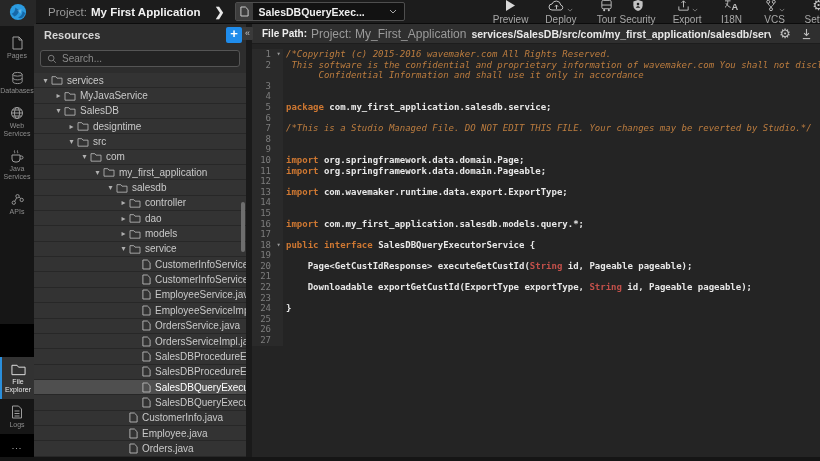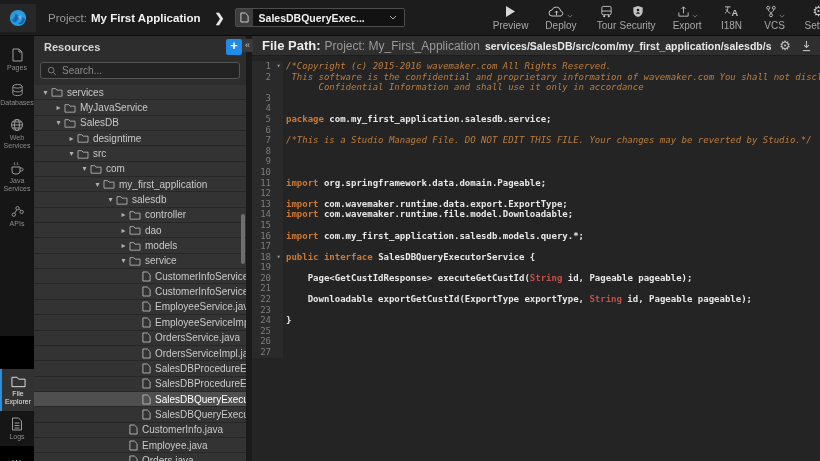--- a/index.html
+++ b/index.html
@@ -1,20 +1,20 @@
 <!DOCTYPE html>
 <html><head>
 <meta charset="utf-8">
 <style>
   * { margin:0; padding:0; box-sizing:border-box; }
   html,body { width:820px; height:461px; overflow:hidden; background:#151515;
               font-family:"Liberation Sans", sans-serif; }
 
   
-  .topbar { height:36px; background:#1c1c1c; display:flex; align-items:center;
+  .topbar { height:24px; background:#1c1c1c; display:flex; align-items:center;
             border-bottom:1px solid #0c0c0c; position:relative; }
   .logo-box { width:36px; height:28px; background:#272727; display:flex;
               align-items:center; justify-content:center; flex:0 0 36px; }
   .crumb { margin-left:12px; font-size:11.5px; color:#9a9a9a; white-space:nowrap; }
   .crumb b { color:#f2f2f2; font-weight:bold; margin-left:4px; }
   .crumb-chev { color:#e8e8e8; font-size:12px; margin:0 10px 0 14px; font-weight:bold; }
   .file-select { height:19px; background:#121212; border:1px solid #4e4e4e; border-radius:2px;
                  display:flex; align-items:center; padding:0 7px 0 0; cursor:pointer; }
   .file-select .ficon { width:17px; height:17px; background:#3d3d3d; display:flex;
                         align-items:center; justify-content:center; margin-right:6px; }
@@ -73,21 +73,21 @@
   
   .strip { width:6px; background:#1a1a1a; flex:0 0 6px; position:relative; }
   .collapse-btn { position:absolute; top:3px; left:-4px; width:11px; height:13px; background:#3a3a3a;
                   color:#c4c4c4; font-size:9px; line-height:12px; text-align:center;
                   border-radius:1px; cursor:pointer; z-index:5; }
 
   
   .editor-col { flex:1; display:flex; flex-direction:column; min-width:0; }
   .filepath { height:20px; background:#2f2f2f; display:flex; align-items:center;
               padding:0 8px 0 10px; border-bottom:1px solid #1d1d1d; }
-  .fp-label { color:#ededed; font-size:13px; font-weight:bold; white-space:nowrap; }
+  .fp-label { color:#ededed; font-size:10px; font-weight:bold; white-space:nowrap; }
   .fp-project { color:#9a9a9a; font-size:12px; margin-left:4px; white-space:nowrap; }
   .fp-path { color:#e8e8e8; font-size:10.5px; font-weight:bold; margin-left:5px;
              white-space:nowrap; overflow:hidden; flex:1; }
   .fp-actions { display:flex; align-items:center; gap:10px; margin-left:8px; }
   .fp-actions .gear-glyph { font-size:13px; cursor:pointer; }
 
   .code-area { flex:1; background:#242424; font-family:"DejaVu Sans Mono", monospace;
                font-size:9px; line-height:10.6px; padding-top:5px; overflow:hidden; }
   .code-row { display:flex; height:10.6px; }
   .gut { width:22px; flex:0 0 22px; text-align:right; color:#7d7d7d; background:#2a2a2a;
@@ -613,40 +613,40 @@
           <span class="code-text"></span>
         </div>
         <div class="code-row">
           <span class="gut">9</span>
           <span class="fold"></span>
           <span class="code-text"></span>
         </div>
         <div class="code-row">
           <span class="gut">10</span>
           <span class="fold"></span>
+          <span class="code-text"><span class="tk-k">import </span><span class="tk-p">org.springframework.data.domain.Page;</span></span>
         </div>
         <div class="code-row">
           <span class="gut">11</span>
           <span class="fold"></span>
           <span class="code-text"><span class="tk-k">import </span><span class="tk-p">org.springframework.data.domain.Pageable;</span></span>
         </div>
         <div class="code-row">
           <span class="gut">12</span>
           <span class="fold"></span>
           <span class="code-text"></span>
         </div>
         <div class="code-row">
           <span class="gut">13</span>
           <span class="fold"></span>
           <span class="code-text"><span class="tk-k">import </span><span class="tk-p">com.wavemaker.runtime.data.export.ExportType;</span></span>
         </div>
         <div class="code-row">
           <span class="gut">14</span>
           <span class="fold"></span>
-          <span class="code-text"><span class="tk-k">import </span><span class="tk-p">com.wavemaker.runtime.file.model.Downloadable;</span></span>
         </div>
         <div class="code-row">
           <span class="gut">15</span>
           <span class="fold"></span>
           <span class="code-text"></span>
         </div>
         <div class="code-row">
           <span class="gut">16</span>
           <span class="fold"></span>
           <span class="code-text"><span class="tk-k">import </span><span class="tk-p">com.my_first_application.salesdb.models.query.*;</span></span>

